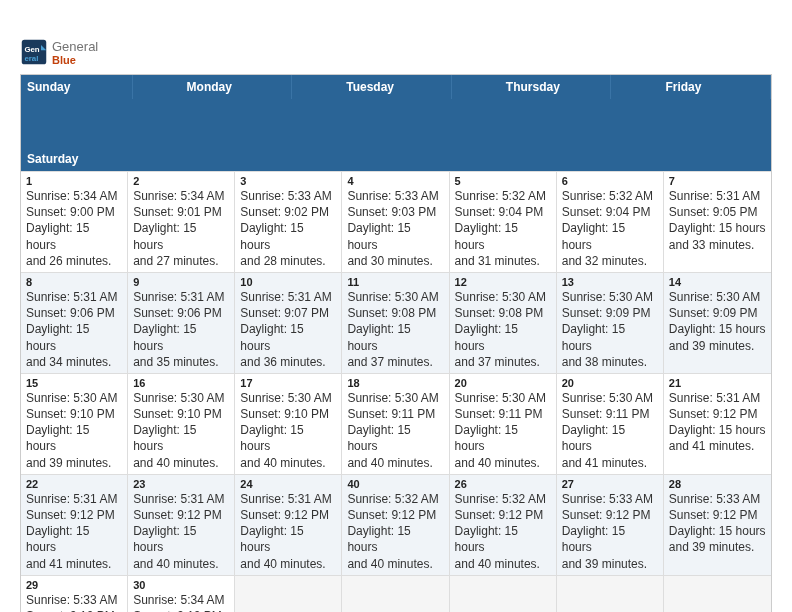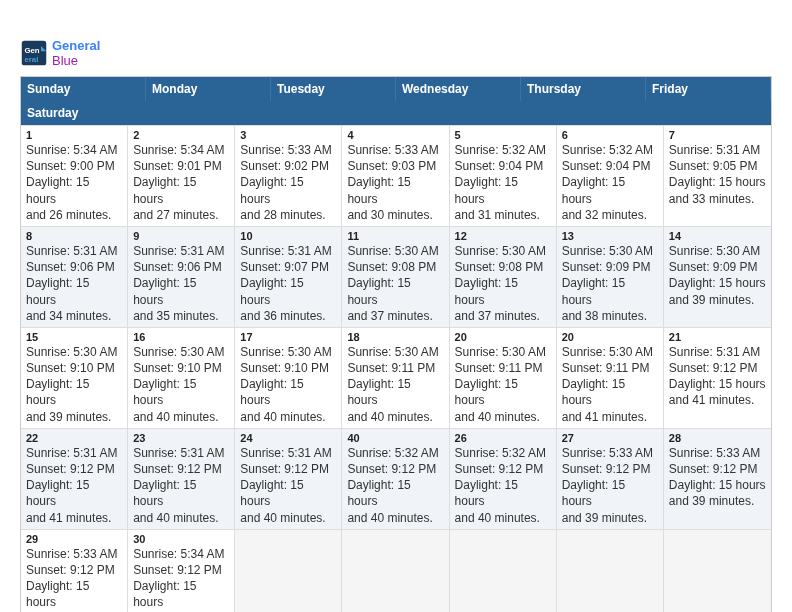--- a/index.html
+++ b/index.html
@@ -47,22 +47,23 @@
       font-style: italic;
     }
     .calendar {
       flex: 1;
       display: flex;
       flex-direction: column;
       border: 1px solid #ccc;
     }
     .cal-header {
       display: grid;
-      grid-template-columns: repeat(6, 1fr);
+      grid-template-columns: repeat(5, 1fr);
       background: #2a6496;
+      gap: 48px;
     }
     .cal-header-cell {
       color: #fff;
       font-size: 12px;
       font-weight: bold;
       padding: 5px 6px;
       text-align: left;
       border-right: 1px solid #3a74a6;
     }
     .cal-header-cell:last-child { border-right: none; }
@@ -110,36 +111,35 @@
 <div class="page">
   <div class="header-area">
     <div class="logo">
       <svg class="logo-icon" viewBox="0 0 32 32">
         <rect x="2" y="2" width="28" height="28" rx="3" fill="#1a3a5c"></rect>
         <text x="5" y="16" font-size="9" fill="white" font-family="Arial" font-weight="bold">Gen</text>
         <text x="5" y="26" font-size="9" fill="#4a9fd4" font-family="Arial" font-weight="bold">eral</text>
         <polygon points="24,8 30,14 24,14" fill="#4a9fd4"></polygon>
       </svg>
       <div>
-        <div style="font-size:13px;font-weight:bold;color:#3b82f6;">General</div>
-        <div style="font-size:13px;font-weight:normal;color:#a21caf;">Blue</div>
+        <div style="font-size:13px;font-weight:normal;color:#737373;">General</div>
+        <div style="font-size:11px;font-weight:bold;color:#c2410c;">Blue</div>
       </div>
     </div>
     <div class="title-area">
       <div class="month-title"></div>
       <div class="location"></div>
     </div>
   </div>
 
   <div class="calendar">
     <div class="cal-header">
     <div class="cal-header-cell">Sunday</div>
         <div class="cal-header-cell">Monday</div>
         <div class="cal-header-cell">Tuesday</div>
-        <div class="cal-header-cell">Wednesday</div>
         <div class="cal-header-cell">Thursday</div>
         <div class="cal-header-cell">Friday</div>
         <div class="cal-header-cell">Saturday</div>
       </div>
     <div class="cal-body">
     <div class="cal-row">
           <div class="cal-cell">
             <span class="day-num">1</span>
             <div class="cal-cell-text">Sunrise: 5:34 AM<br>Sunset: 9:00 PM<br>Daylight: 15 hours<br>and 26 minutes.</div>
           </div>

